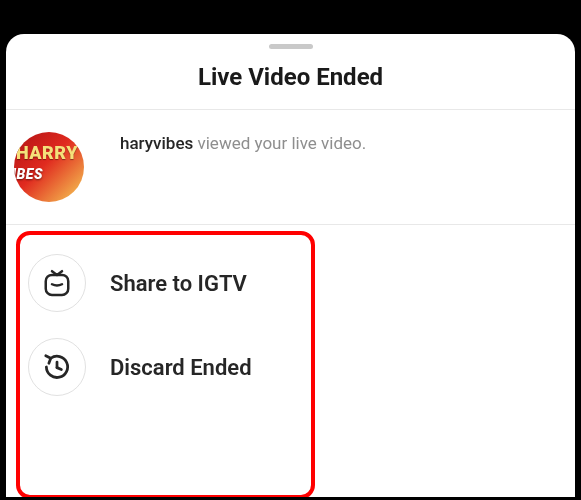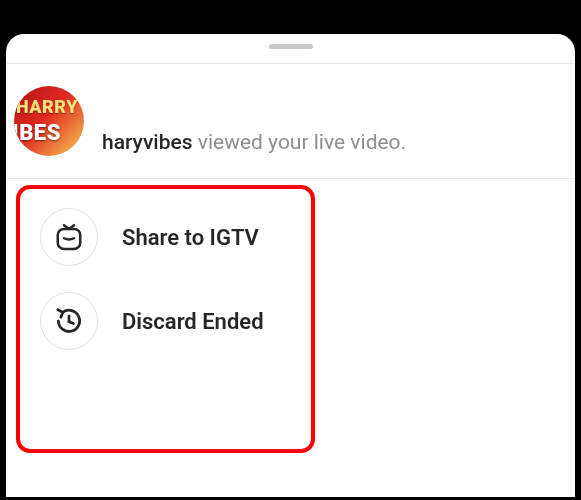--- a/index.html
+++ b/index.html
@@ -45,22 +45,23 @@
     color: #1a1a1a;
     padding-bottom: 18px;
   }
   .divider {
     height: 1px;
     background: #e8e8e8;
     width: 100%;
   }
   .viewer-row {
     display: flex;
-    align-items: flex-end;
+    align-items: flex-start;
     padding: 22px 14px 22px 8px;
+    gap: 18px;
   }
   .avatar {
     width: 70px;
     height: 70px;
     border-radius: 50%;
     background: linear-gradient(135deg, #b01214 0%, #e02a1f 45%, #f7d057 100%);
     position: relative;
     overflow: hidden;
     flex-shrink: 0;
     margin-right: 18px;
@@ -70,31 +71,31 @@
     left: 2px; top: 10px;
     font-size: 18px;
     font-weight: 900;
     color: #f5e07a;
     letter-spacing: 0.5px;
     text-shadow: 0 1px 1px rgba(0,0,0,0.4);
   }
   .avatar .txt2 {
     position: absolute;
     left: -2px; top: 34px;
-    font-size: 22px;
+    font-size: 14px;
     font-weight: 900;
     color: #fff;
     letter-spacing: 0.5px;
     text-shadow: 0 1px 2px rgba(0,0,0,0.5);
+    font-style: italic;
   }
   .viewer-text {
-    font-size: 21px;
+    font-size: 17px;
     color: #8e8e8e;
     line-height: 1.3;
-    margin-top: 8px;
   }
   .viewer-text .uname {
     color: #262626;
     font-weight: 500;
   }
   .options {
     padding: 16px 10px 10px 14px;
     position: relative;
   }
   .highlight-box {
@@ -104,21 +105,21 @@
     width: 299px;
     height: 268px;
     border: 4px solid #ff0000;
     border-radius: 14px;
     pointer-events: none;
     z-index: 50;
   }
   .opt {
     display: flex;
     align-items: center;
-    padding: 13px 0 13px 20px;
+    padding: 13px 0 13px 8px;
     cursor: pointer;
   }
   .icon-circle {
     width: 58px;
     height: 58px;
     border-radius: 50%;
     border: 1px solid #e1e1e1;
     display: flex;
     align-items: center;
     justify-content: center;
@@ -130,20 +131,21 @@
     font-weight: 600;
     color: #262626;
   }
   svg { display: block; }
 </style>
 </head>
 <body>
 
 <div class="sheet">
   <div class="handle"></div>
+  <div class="title">Live Video Ended</div>
   <div class="divider"></div>
 
   <div class="viewer-row">
     <div class="avatar">
       <span class="txt1">HARRY</span>
       <span class="txt2">IBES</span>
     </div>
     <div class="viewer-text">
       <span class="uname">haryvibes</span><span> viewed your live video.</span>
     </div>

